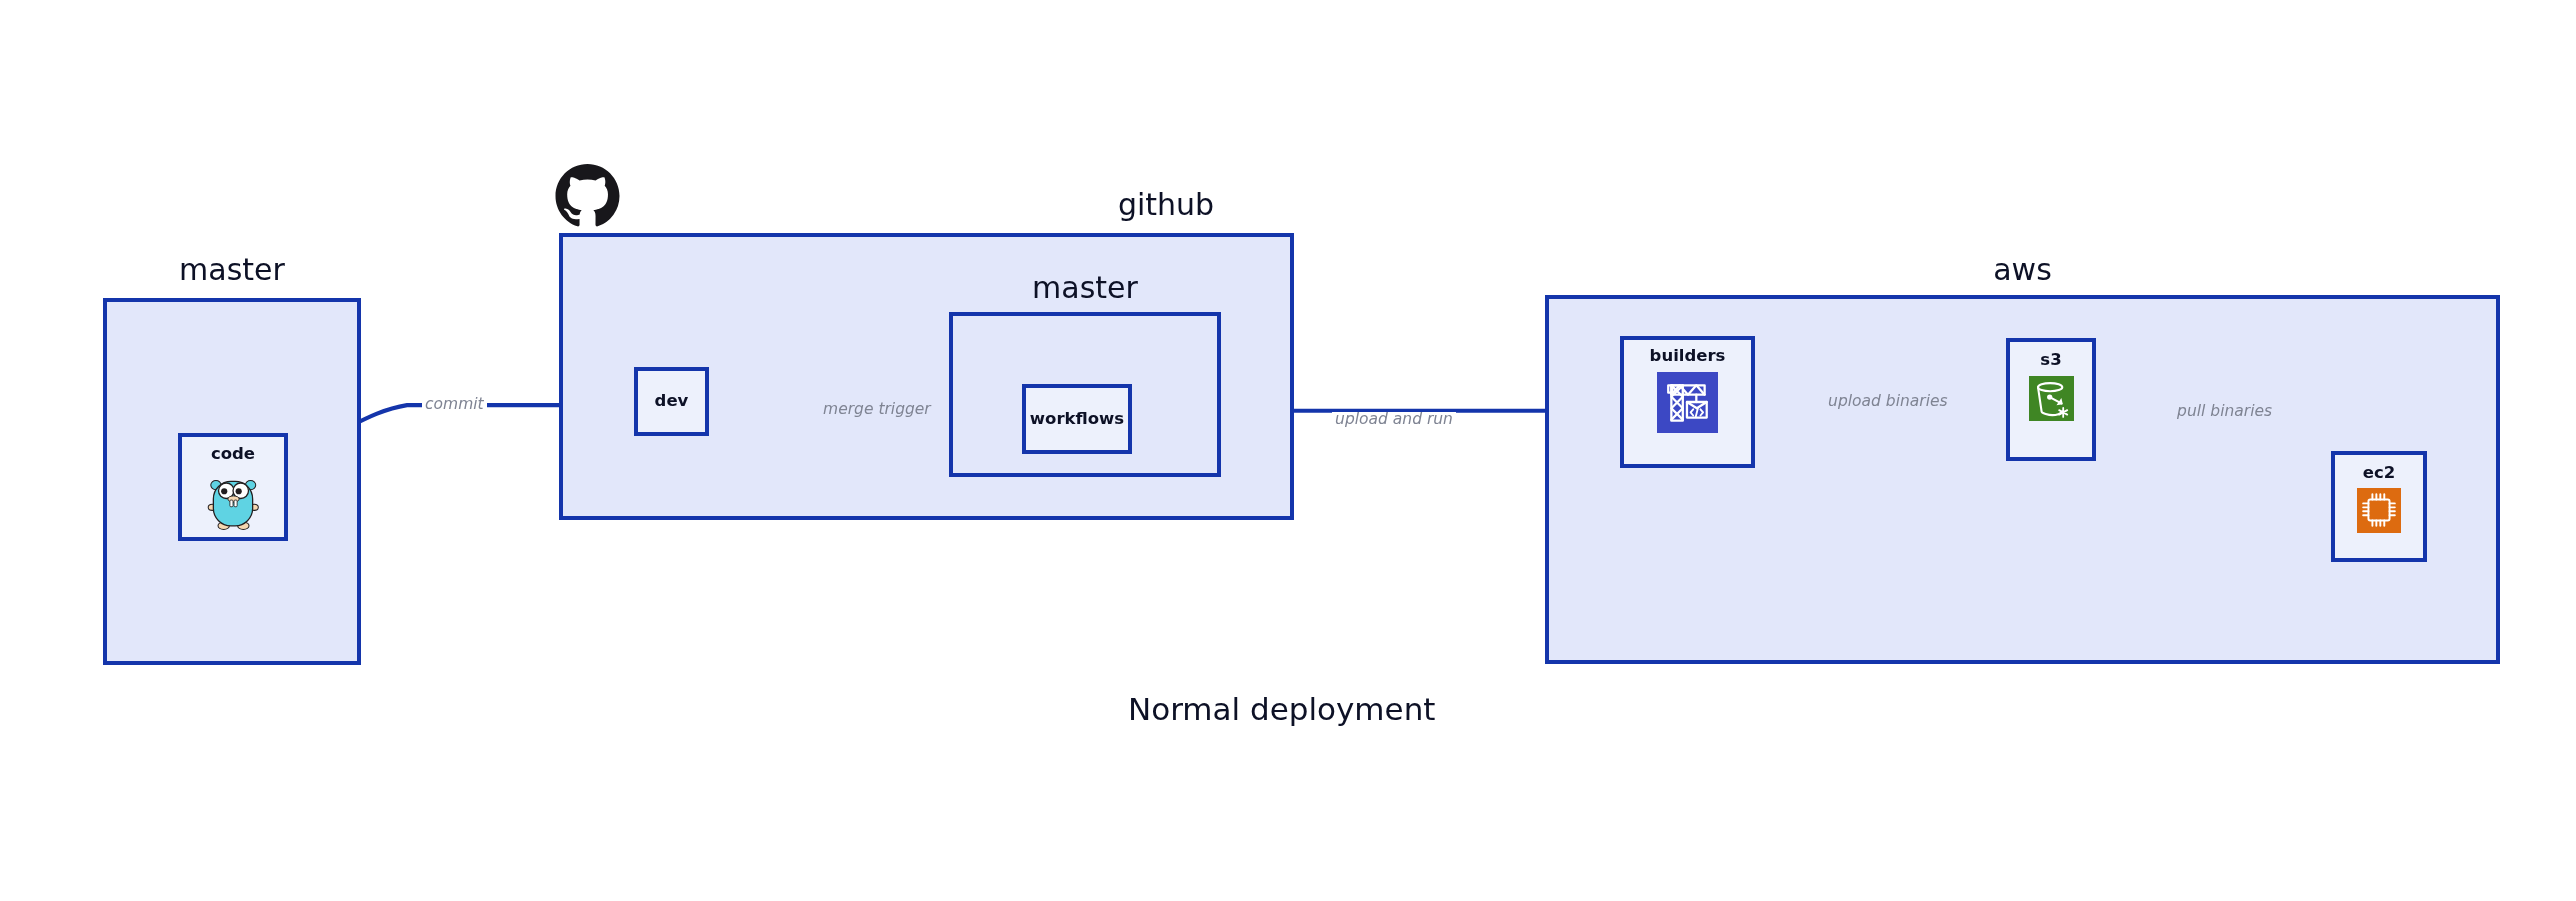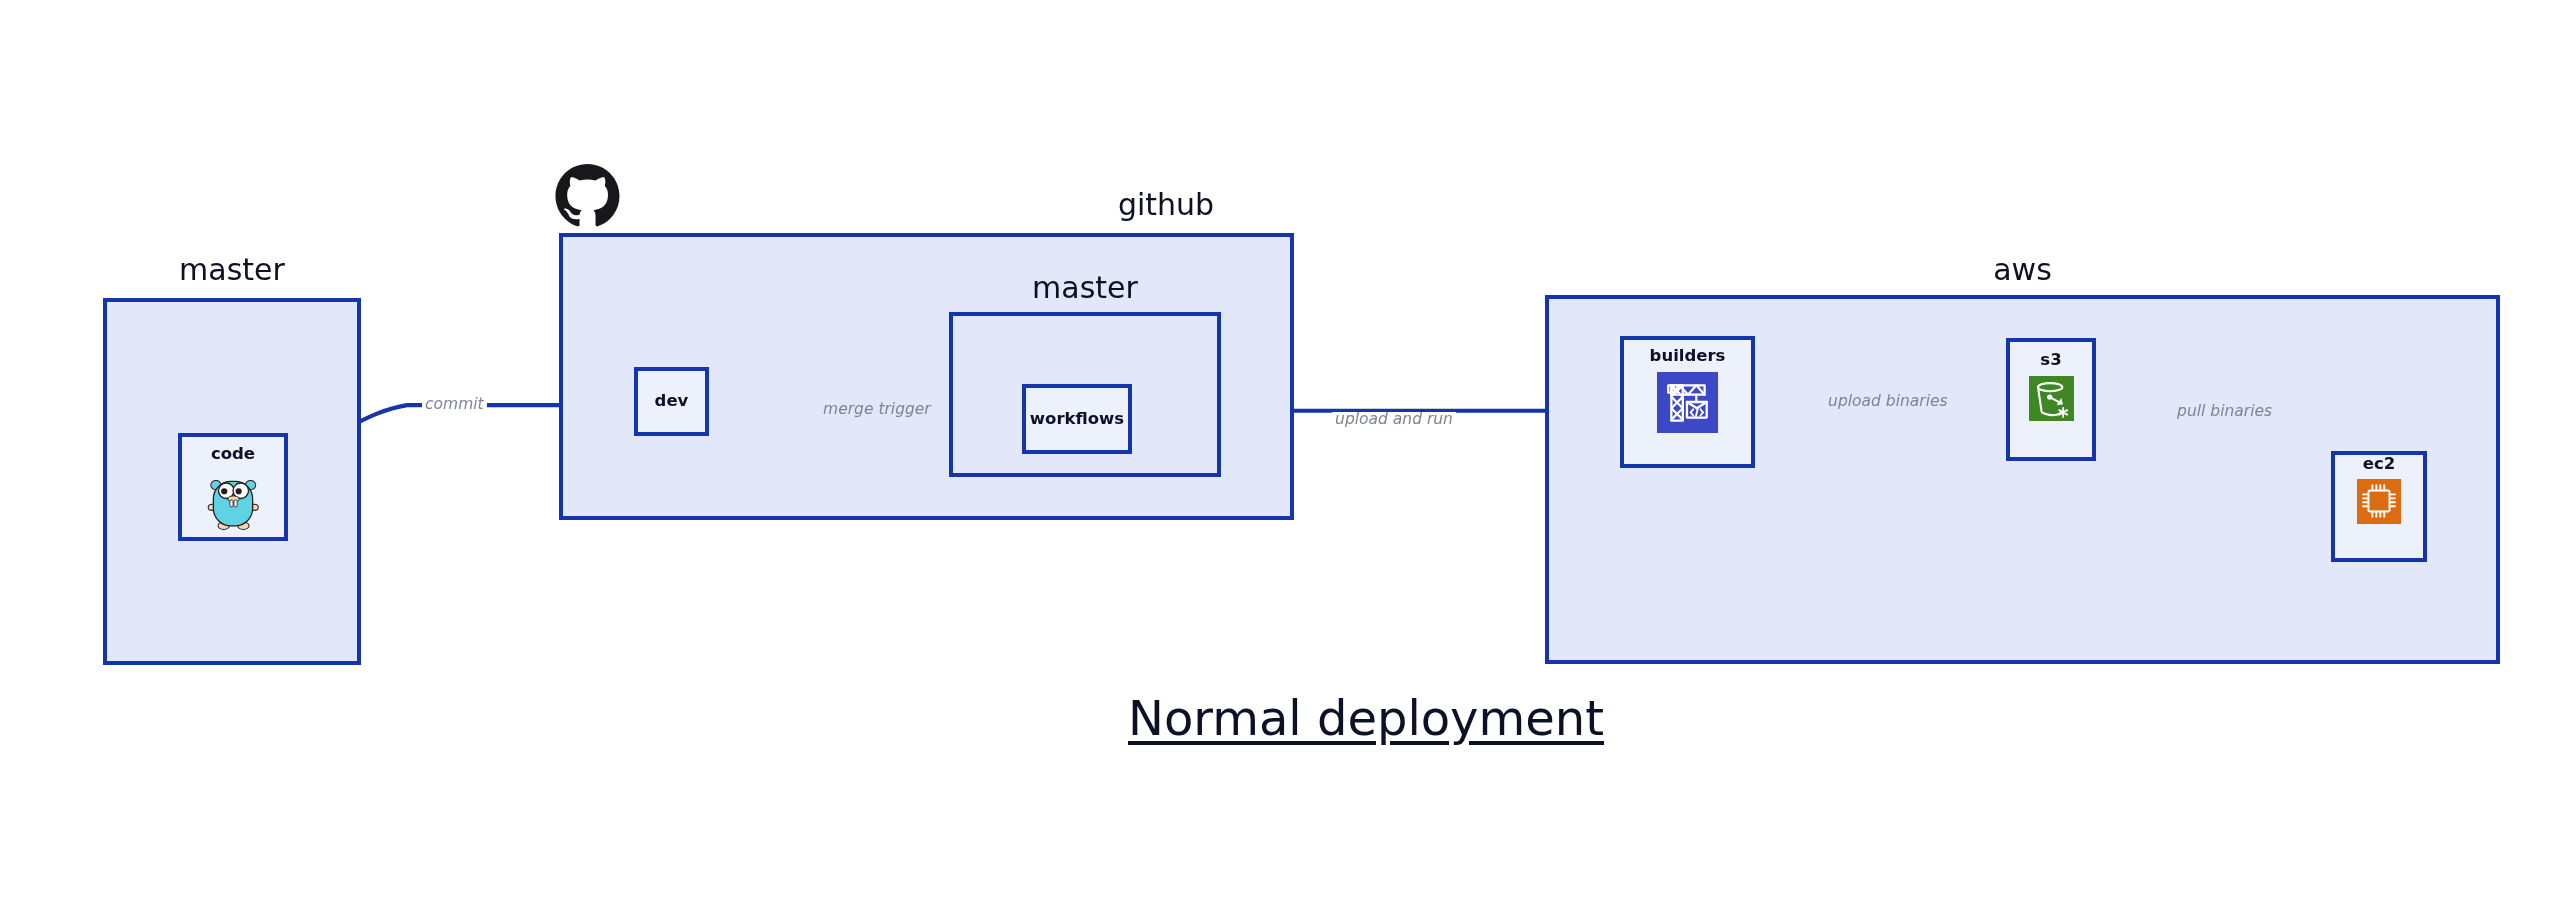--- a/index.html
+++ b/index.html
@@ -18,22 +18,22 @@
   .node-icon{display:flex;align-items:center;justify-content:center;}
 
   .edge-label{position:absolute;color:#7f8493;font-size:15.5px;font-style:italic;line-height:1;
     white-space:nowrap;background:#ffffff;padding:0 3.1px;
     font-family:"DejaVu Sans","Liberation Sans",sans-serif;}
   .edge-label.on-fill{background:transparent;}
 
   #edges{position:absolute;left:0;top:0;width:2604px;height:902px;pointer-events:none;}
 
   #octocat{position:absolute;}
-  .title{position:absolute;color:#0d1126;font-size:48px;line-height:1;white-space:nowrap;
-    text-decoration:underline;text-underline-offset:6.2px;
+  .title{position:absolute;color:#0d1126;font-size:31px;line-height:1;white-space:nowrap;
+    text-underline-offset:6.2px;
     font-family:"DejaVu Sans","Liberation Sans",sans-serif;}
 </style>
 </head>
 <body>
 
 <div id="canvas">
 
   <svg id="edges" viewBox="0 0 5054 1750">
     <defs>
       <marker id="arrow" markerWidth="9" markerHeight="9" refX="7.4" refY="4.5" orient="auto" markerUnits="strokeWidth">
@@ -159,21 +159,21 @@
         <circle cx="46" cy="48" r="3.6" fill="#ffffff"></circle>
         <path d="M72,50 L75,64 L61,66 z" fill="#ffffff" stroke="none"></path>
 
         <g stroke-width="4">
           <path d="M76,72 L76,92 M67,77 L85,87 M85,77 L67,87"></path>
         </g>
       </svg>
     </div>
   </div>
 
-  <div class="node" style="left:2331px;top:451px;width:96px;height:111px;padding-top:1px;">
+  <div class="node" style="left:2331px;top:451px;width:96px;height:111px;padding-top:10px;">
     <div class="node-label">ec2</div>
     <div class="node-icon" style="margin-top:6.2px;width:44px;height:45px;background:#dd6b10;">
       <svg viewBox="0 0 100 100" width="52" height="52" fill="none" stroke="#ffffff" stroke-width="4.4" stroke-linecap="round">
         <rect x="26" y="26" width="48" height="48" rx="4"></rect>
 
         <path d="M35,26 L35,14 M44,26 L44,14 M53,26 L53,14 M62,26 L62,14"></path>
 
         <path d="M35,74 L35,86 M44,74 L44,86 M53,74 L53,86 M62,74 L62,86"></path>
 
         <path d="M26,35 L14,35 M26,44 L14,44 M26,53 L14,53 M26,62 L14,62"></path>

